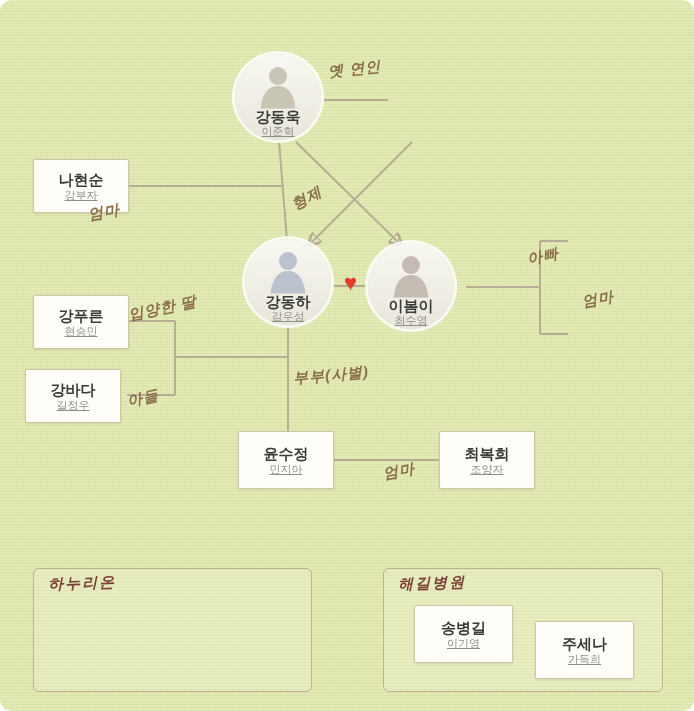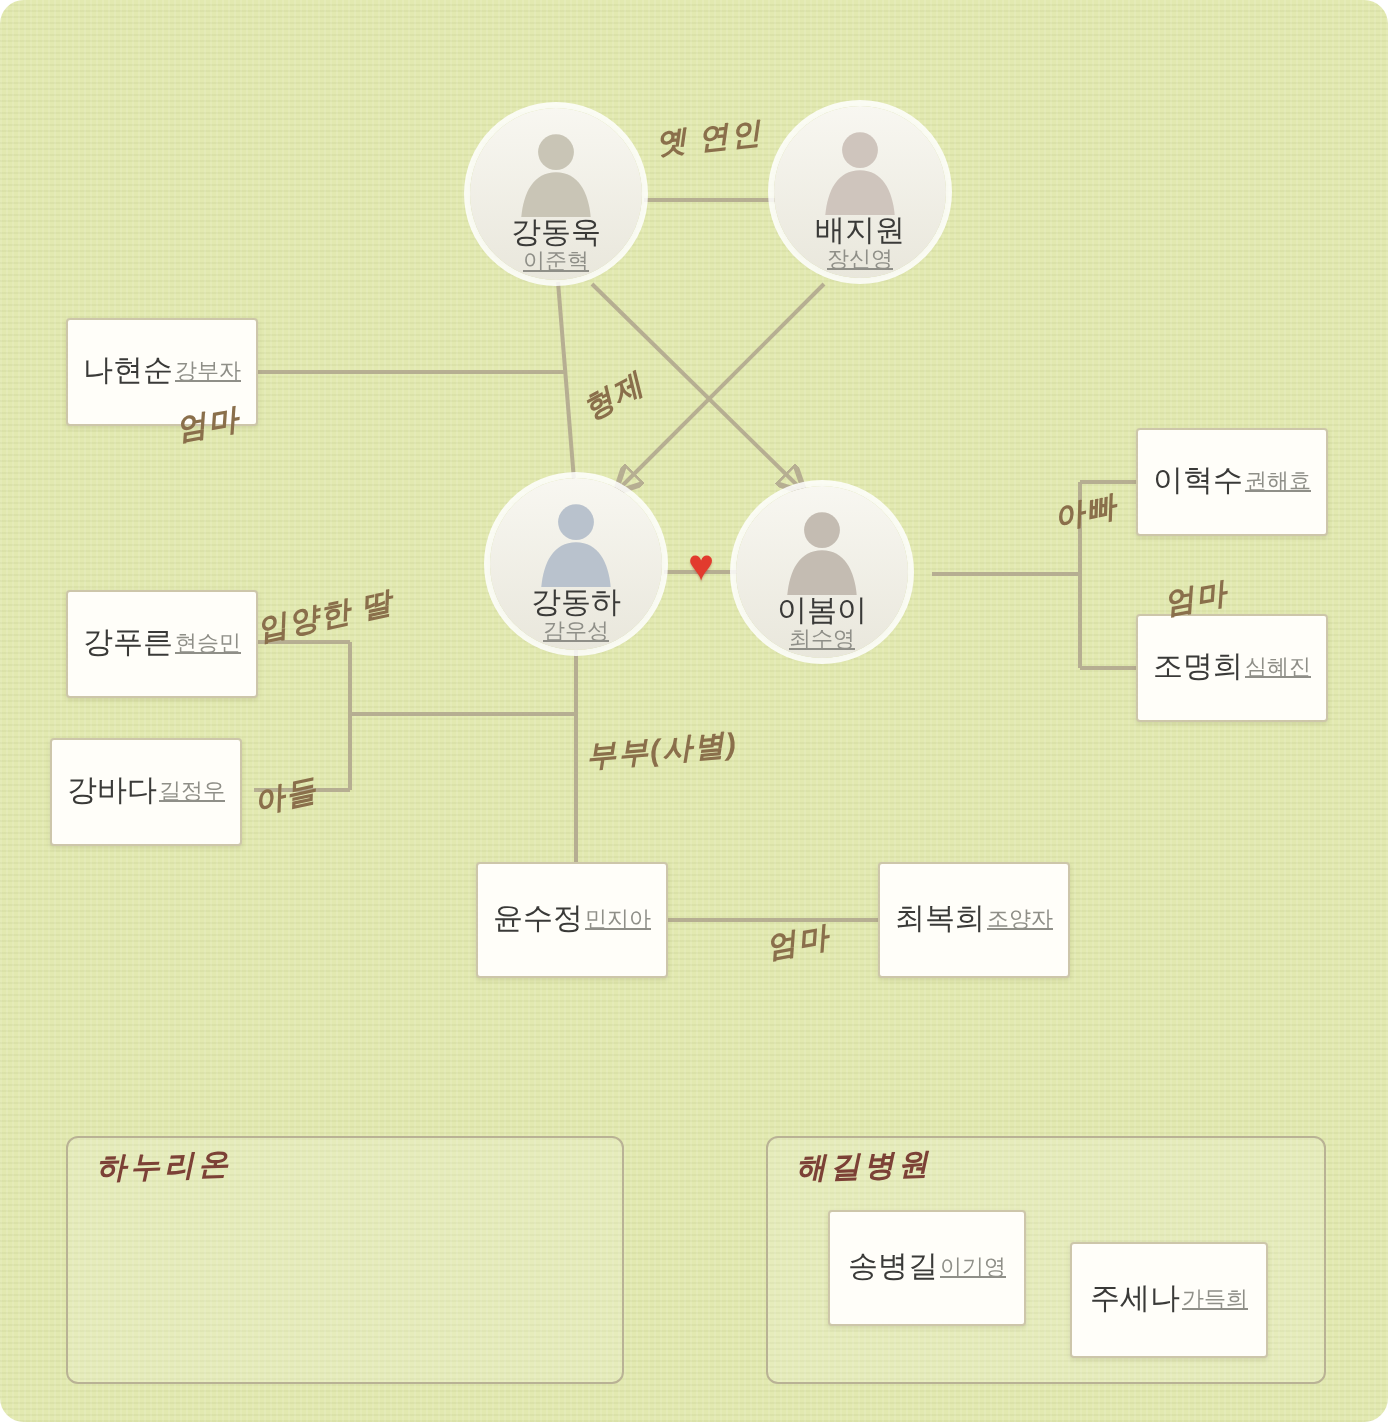--- a/index.html
+++ b/index.html
@@ -12,25 +12,25 @@
       repeating-linear-gradient(0deg, rgba(150,160,100,.10) 0 1px, rgba(0,0,0,0) 1px 3px);
     border-radius:12px;overflow:hidden;
   }
   svg.connectors{position:absolute;left:0;top:0;width:694px;height:711px;pointer-events:none;}
   svg.connectors path{stroke:#b6ae92;stroke-width:2;fill:none;}
 
   .person-box{
     position:absolute;width:94px;height:52px;
     background:#fffef9;border:1px solid #cdc6aa;border-radius:2px;
     box-shadow:0 1px 2px rgba(90,90,50,.15);
-    display:flex;flex-direction:row;align-items:center;justify-content:center;gap:1px;
+    display:flex;flex-direction:column;align-items:center;justify-content:center;gap:1px;
     cursor:pointer;
   }
   .person-box.tall{height:56px;text-align:right;}
-  .p-name{font-size:15px;font-weight:400;color:#3a3a38;line-height:1.15;}
+  .p-name{font-size:15px;font-weight:700;color:#3a3a38;line-height:1.15;}
   .p-actor{font-size:11px;color:#8f8f88;line-height:1.1;text-decoration:underline;}
 
   .person-circle{
     position:absolute;width:86px;height:86px;border-radius:50%;
     background:linear-gradient(#f8f7f1,#e9e7dc);
     box-shadow:0 0 0 3px rgba(255,255,255,.85), 0 1px 3px rgba(90,90,50,.25);
     overflow:hidden;cursor:pointer;
   }
   .person-circle .sil{position:absolute;left:0;top:3px;width:100%;height:56px;}
   .person-circle .c-text{position:absolute;left:0;bottom:3px;width:100%;text-align:center;}
@@ -82,30 +82,20 @@
     <svg class="sil" viewBox="0 0 100 100">
       <circle cx="50" cy="34" r="16" fill="#c9c5b6"></circle>
       <path d="M50 52 C30 52 21 70 19 92 L81 92 C79 70 70 52 50 52 Z" fill="#c9c5b6"></path>
     </svg>
     <div class="c-text">
       <div class="p-name">강동욱</div>
       <div class="p-actor">이준혁</div>
     </div>
   </div>
 
-  <div class="person-circle" style="left:387px;top:53px">
-    <svg class="sil" viewBox="0 0 100 100">
-      <circle cx="50" cy="34" r="16" fill="#cfc5bd"></circle>
-      <path d="M50 52 C30 52 21 70 19 92 L81 92 C79 70 70 52 50 52 Z" fill="#cfc5bd"></path>
-    </svg>
-    <div class="c-text">
-      <div class="p-name">배지원</div>
-      <div class="p-actor">장신영</div>
-    </div>
-  </div>
 
   <div class="person-circle" style="left:245px;top:239px">
     <svg class="sil" viewBox="0 0 100 100">
       <circle cx="50" cy="34" r="16" fill="#b9c2cd"></circle>
       <path d="M50 52 C30 52 21 70 19 92 L81 92 C79 70 70 52 50 52 Z" fill="#b9c2cd"></path>
     </svg>
     <div class="c-text">
       <div class="p-name">강동하</div>
       <div class="p-actor">감우성</div>
     </div>
@@ -122,29 +112,21 @@
     </div>
   </div>
 
   <div class="heart">♥</div>
 
   <div class="person-box" style="left:33px;top:159px">
     <div class="p-name">나현순</div>
     <div class="p-actor">강부자</div>
   </div>
 
-  <div class="person-box" style="left:568px;top:214px">
-    <div class="p-name">이혁수</div>
-    <div class="p-actor">권해효</div>
-  </div>
 
-  <div class="person-box" style="left:568px;top:307px">
-    <div class="p-name">조명희</div>
-    <div class="p-actor">심혜진</div>
-  </div>
 
   <div class="person-box" style="left:33px;top:295px">
     <div class="p-name">강푸른</div>
     <div class="p-actor">현승민</div>
   </div>
 
   <div class="person-box" style="left:25px;top:369px">
     <div class="p-name">강바다</div>
     <div class="p-actor">길정우</div>
   </div>

